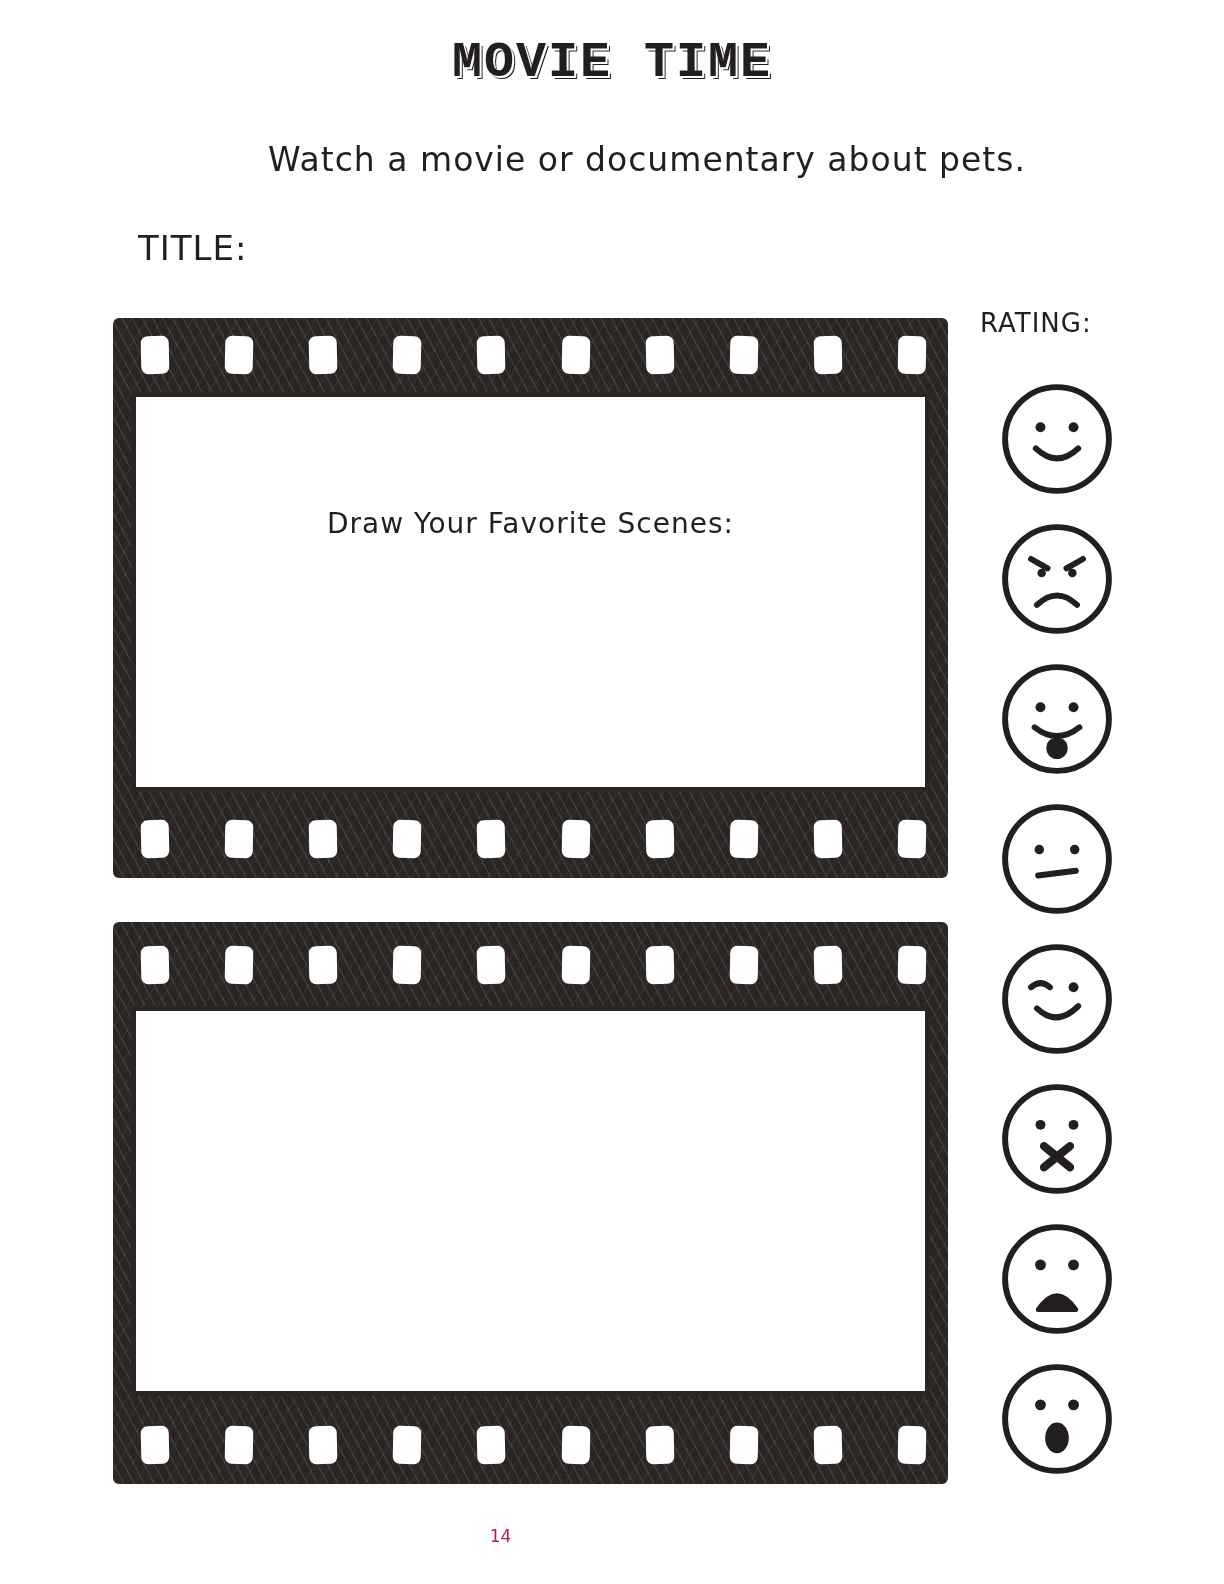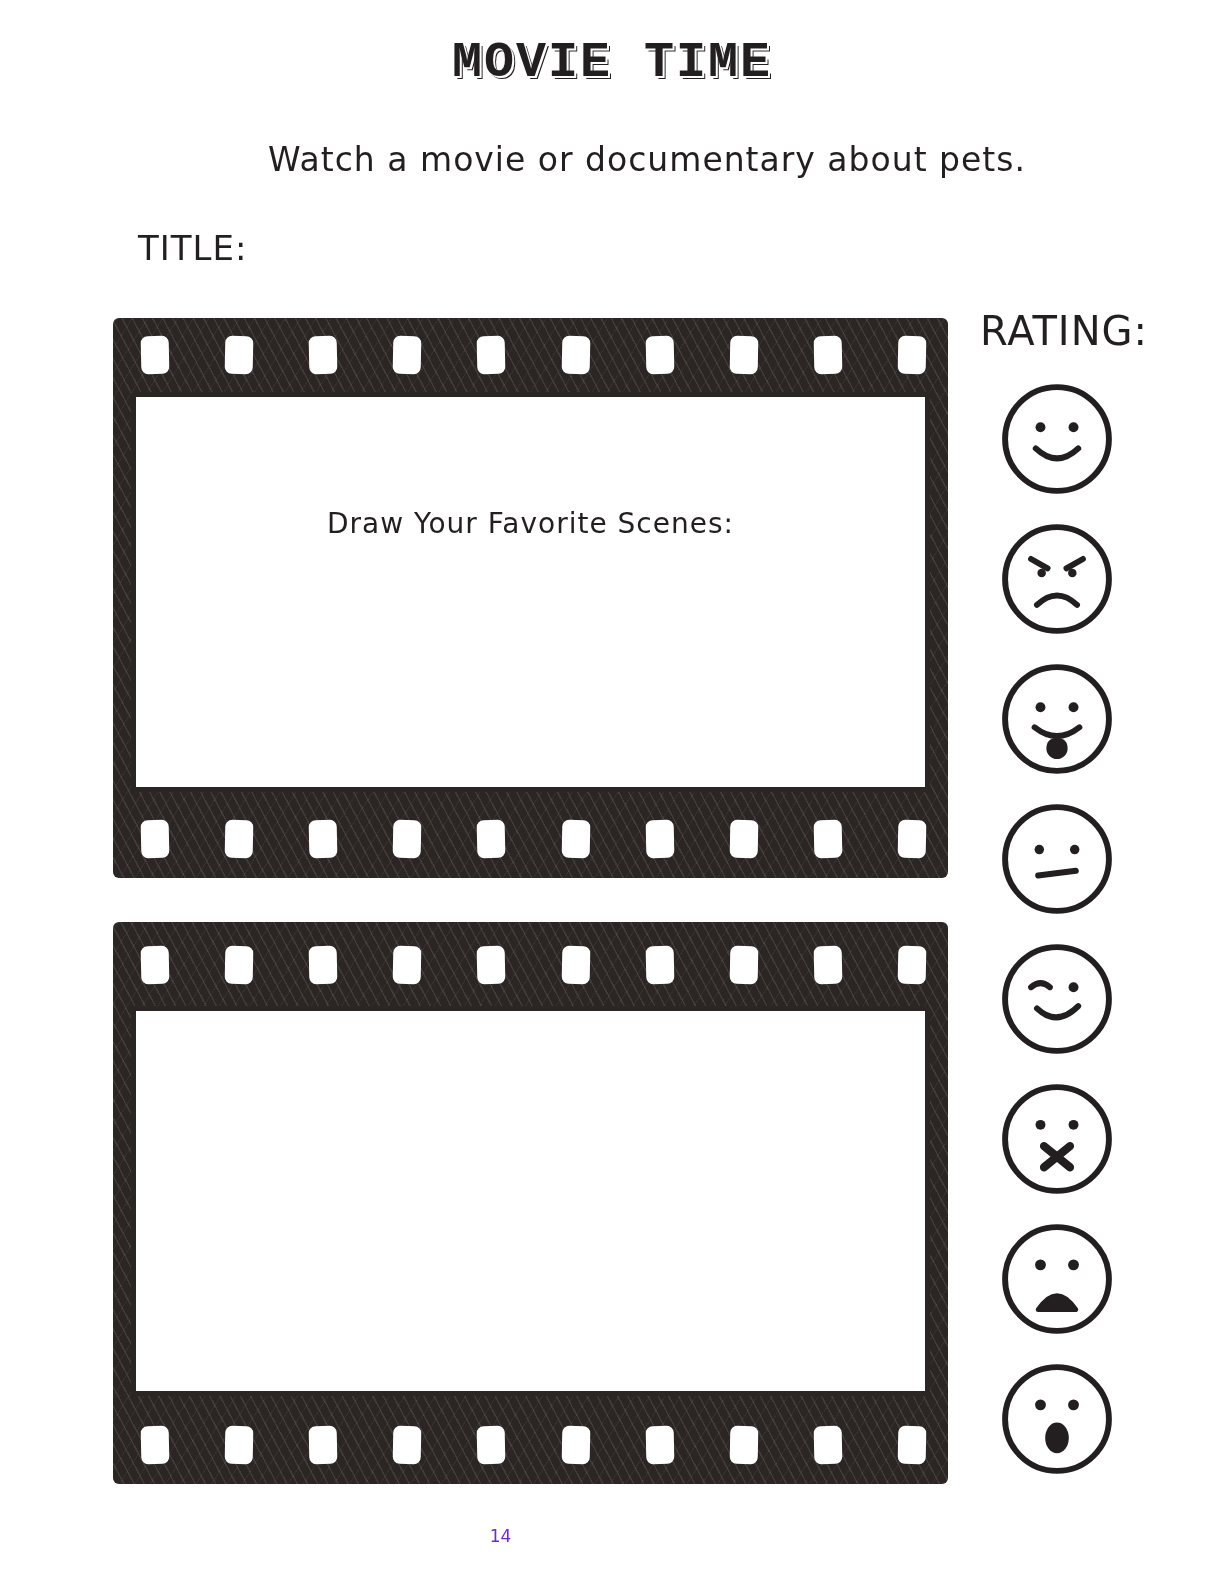--- a/index.html
+++ b/index.html
@@ -68,21 +68,21 @@
     overflow: hidden;
     white-space: nowrap;
     flex: 1;
   }
 
   
   .rating-label {
     position: absolute;
     top: 308px;
     left: 980px;
-    font-size: 40px;
+    font-size: 26px;
     letter-spacing: 1px;
     color: #231f20;
   }
 
   
   .filmstrip {
     position: absolute;
     left: 113px;
     width: 835px;
   }
@@ -166,21 +166,21 @@
   }
 
   
   .page-number {
     position: absolute;
     bottom: 38px;
     left: 0;
     width: 1001px;
     text-align: center;
     font-size: 17px;
-    color: #6d28d9;
+    color: #be185d;
   }
 </style>
 </head>
 <body>
 
 <div class="page-title">MOVIE TIME</div>
 
 <div class="subtitle">Watch a movie or documentary about pets.</div>
 
 <div class="title-line-row">

